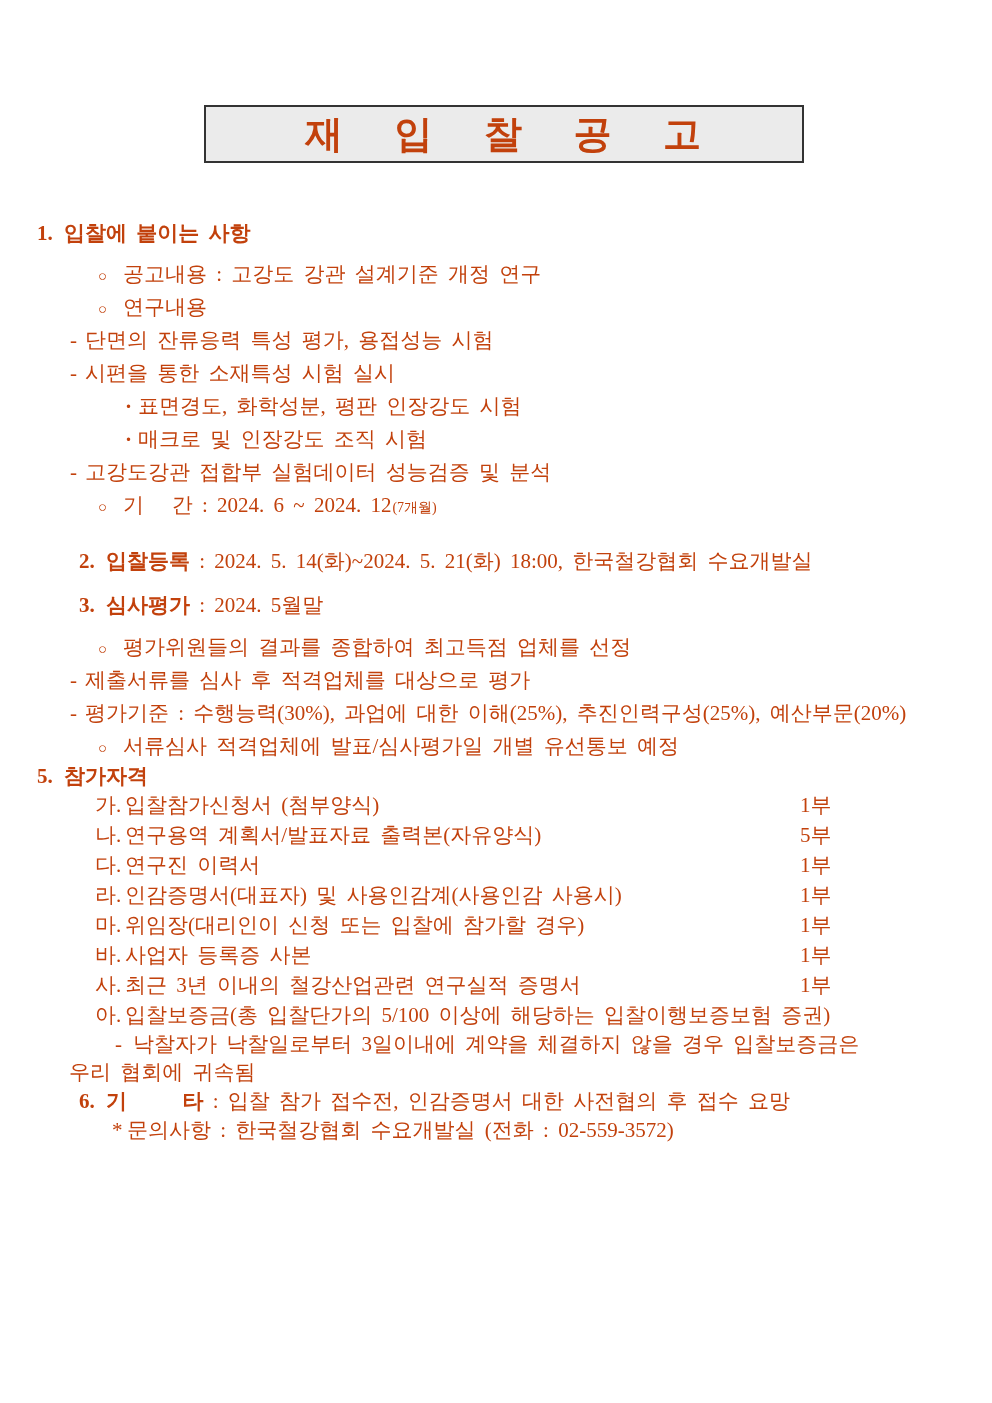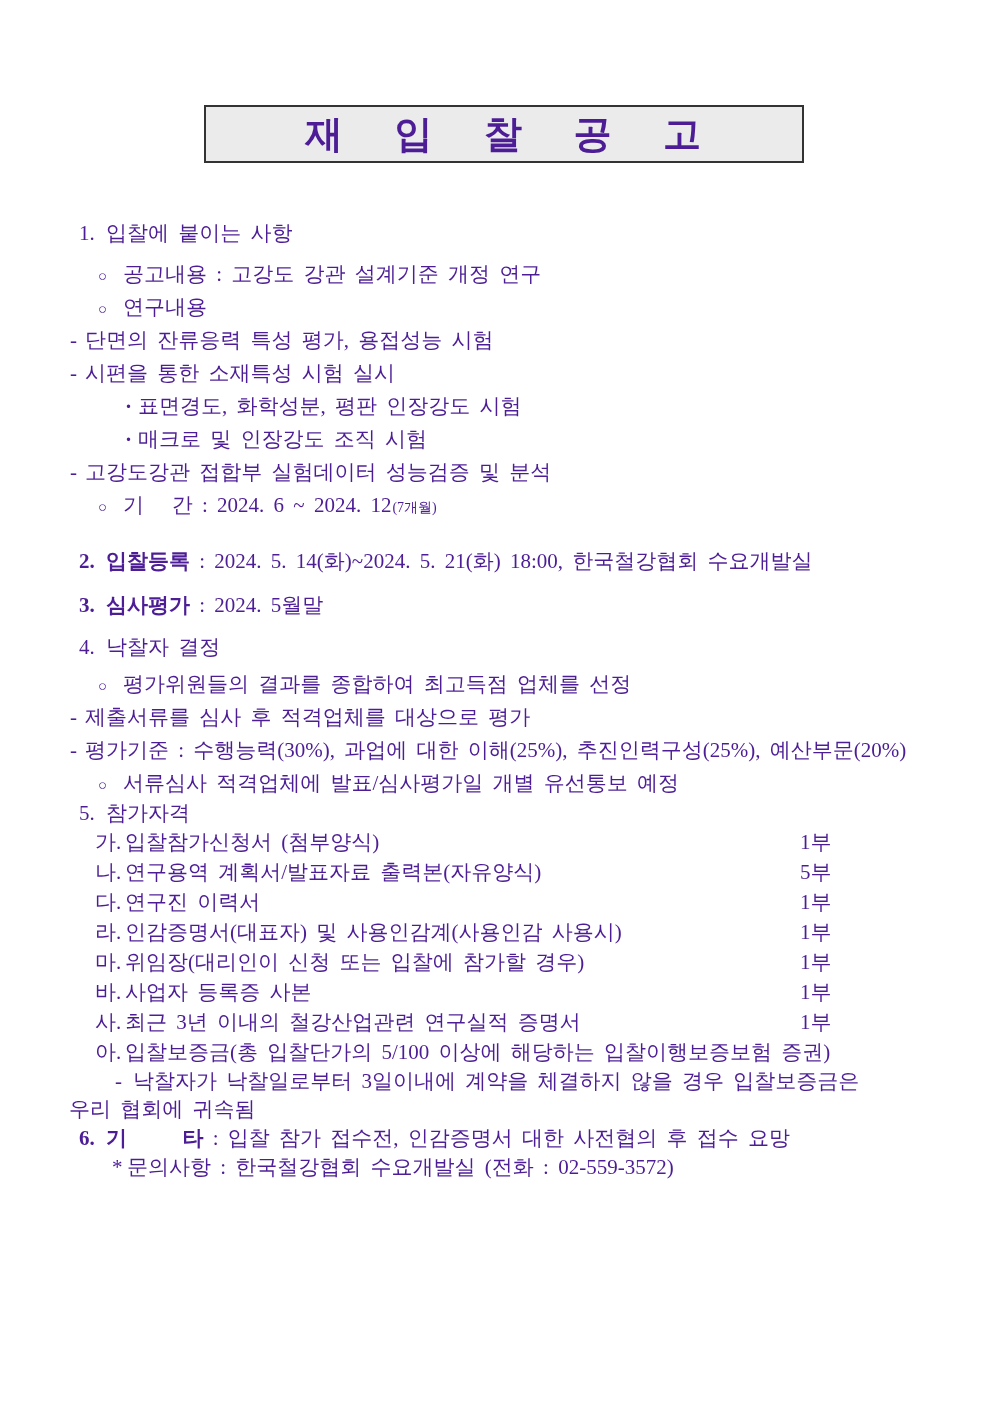--- a/index.html
+++ b/index.html
@@ -1,34 +1,34 @@
 <!DOCTYPE html>
 <html><head>
 <meta charset="utf-8">
 <style>
   html,body { margin:0; padding:0; background:#888; }
   .page {
     position:relative; width:992px; height:1403px; margin:0 auto;
-    background:#ffffff; color:#4c1d95;
+    background:#ffffff; color:#c2410c;
     font-family:"Liberation Serif","DejaVu Serif",serif;
     font-size:21px; word-spacing:4px; overflow:hidden;
   }
   .title-box {
     position:absolute; left:204px; top:105px; width:600px; height:58px;
     box-sizing:border-box; background:#ebebeb; border:2px solid #333;
     display:flex; align-items:center; justify-content:center;
     font-size:38px; font-weight:700; white-space:pre; word-spacing:38px;
     letter-spacing:2px;
   }
   .content { position:absolute; left:0; top:217px; width:992px; }
   .line { white-space:pre; }
   .lh33 .line { line-height:33px; height:33px; }
   .lh30 .line { line-height:30px; height:30px; }
   .lh28 .line { line-height:28px; height:28px; }
-  .sec-head { padding-left:79px; font-weight:400; }
+  .sec-head { padding-left:37px; font-weight:700; }
   .sec-head .no { display:inline-block; width:27px; }
   .sec-inline { padding-left:79px; }
   .sec-inline .no { display:inline-block; width:27px; font-weight:700; }
   .sec-inline .hd { font-weight:700; white-space:pre; }
   .l1 { padding-left:98px; }
   .l1 .b { display:inline-block; width:25px; font-size:15px; }
   .l2 { padding-left:70px; }
   .l2 .b { display:inline-block; width:15px; }
   .l3 { padding-left:125px; }
   .l3 .b { display:inline-block; width:13px; font-weight:700; }
@@ -73,21 +73,20 @@
 
     <div class="lh33 mt23">
       <div class="line sec-inline"><span class="no">2.</span><span class="hd">입찰등록</span><span> : 2024. 5. 14(화)~2024. 5. 21(화) 18:00, 한국철강협회 수요개발실</span></div>
     </div>
 
     <div class="lh33 mt11">
       <div class="line sec-inline"><span class="no">3.</span><span class="hd">심사평가</span><span> : 2024. 5월말</span></div>
     </div>
 
     <div class="lh33 mt9">
-      <div class="line sec-head mb4"><span class="no">4.</span><span>낙찰자 결정</span></div>
       <div class="line l1"><span class="b">○</span><span>평가위원들의 결과를 종합하여 최고득점 업체를 선정</span></div>
       <div class="line l2"><span class="b">-</span><span>제출서류를 심사 후 적격업체를 대상으로 평가</span></div>
       <div class="line l2"><span class="b">-</span><span>평가기준 : 수행능력(30%), 과업에 대한 이해(25%), 추진인력구성(25%), 예산부문(20%)</span></div>
       <div class="line l1"><span class="b">○</span><span>서류심사 적격업체에 발표/심사평가일 개별 유선통보 예정</span></div>
     </div>
 
     <div class="lh30">
       <div class="line sec-head s5-head"><span class="no">5.</span><span>참가자격</span></div>
       <div class="line s5-row"><span class="no">가.</span><span>입찰참가신청서 (첨부양식)</span><span class="count">1부</span></div>
       <div class="line s5-row"><span class="no">나.</span><span>연구용역 계획서/발표자료 출력본(자유양식)</span><span class="count">5부</span></div>

